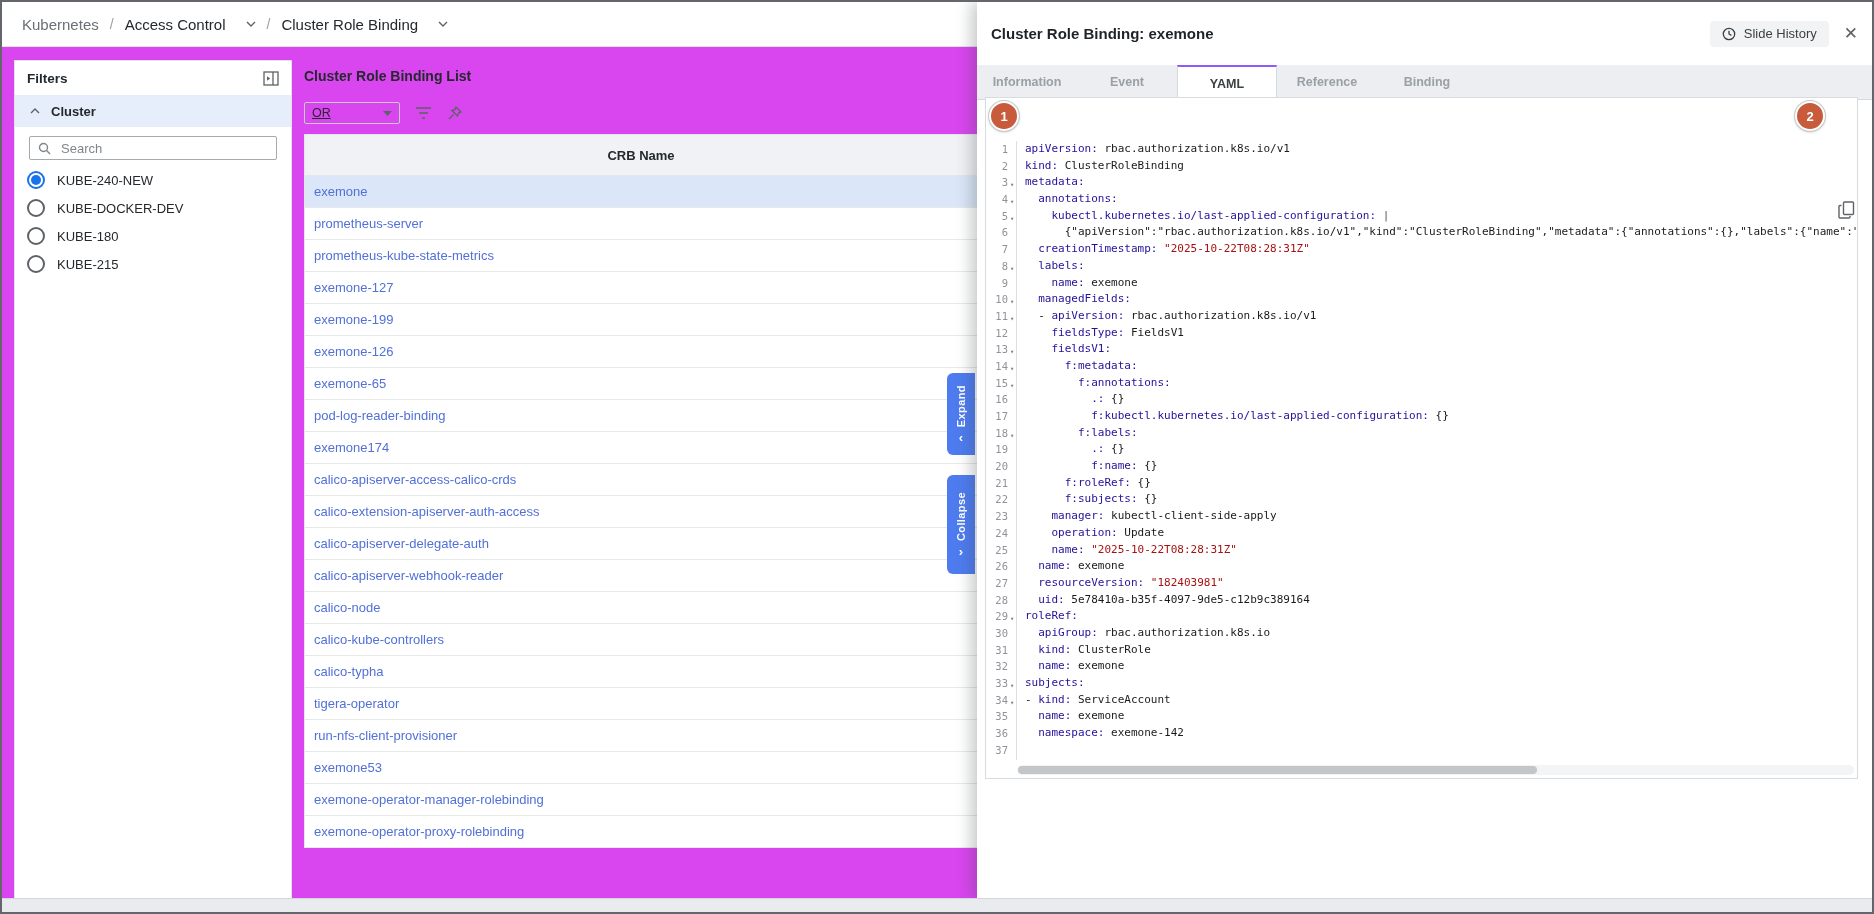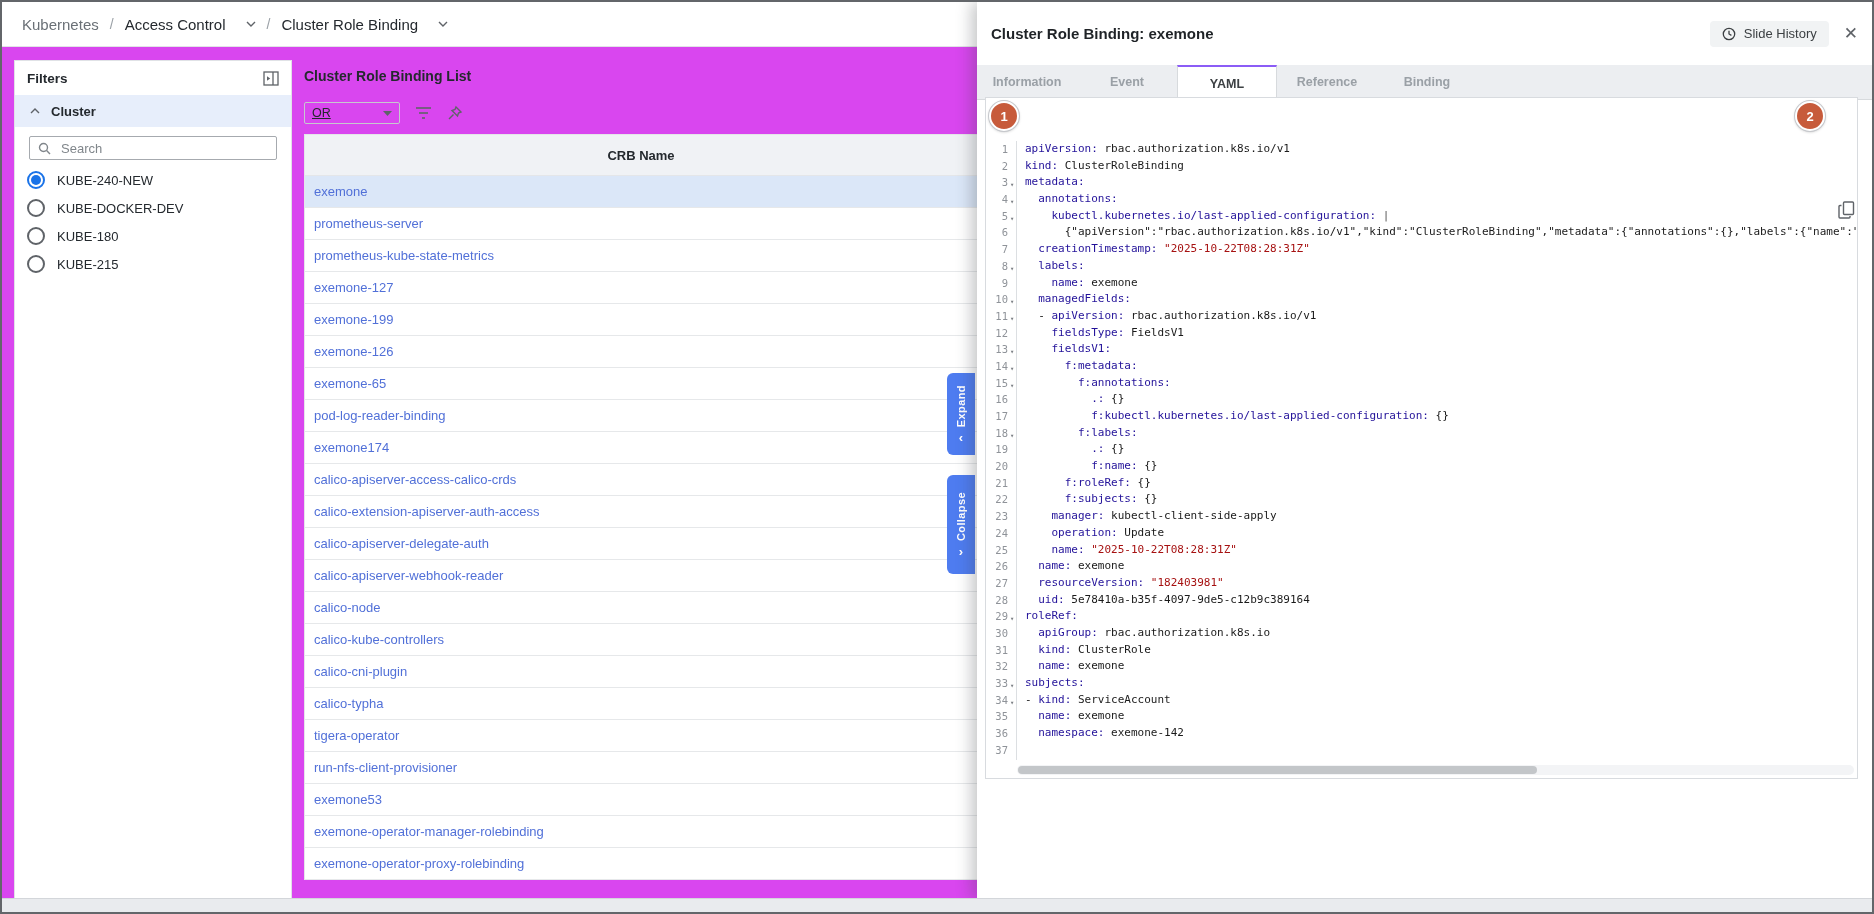--- a/index.html
+++ b/index.html
@@ -224,23 +224,20 @@
             <a href="#">calico-apiserver-delegate-auth</a>
           </div>
           <div class="trow">
             <a href="#">calico-apiserver-webhook-reader</a>
           </div>
           <div class="trow">
             <a href="#">calico-node</a>
           </div>
           <div class="trow">
             <a href="#">calico-kube-controllers</a>
-          </div>
-          <div class="trow">
-            <a href="#">calico-cni-plugin</a>
           </div>
           <div class="trow">
             <a href="#">calico-typha</a>
           </div>
           <div class="trow">
             <a href="#">tigera-operator</a>
           </div>
           <div class="trow">
             <a href="#">run-nfs-client-provisioner</a>
           </div>

